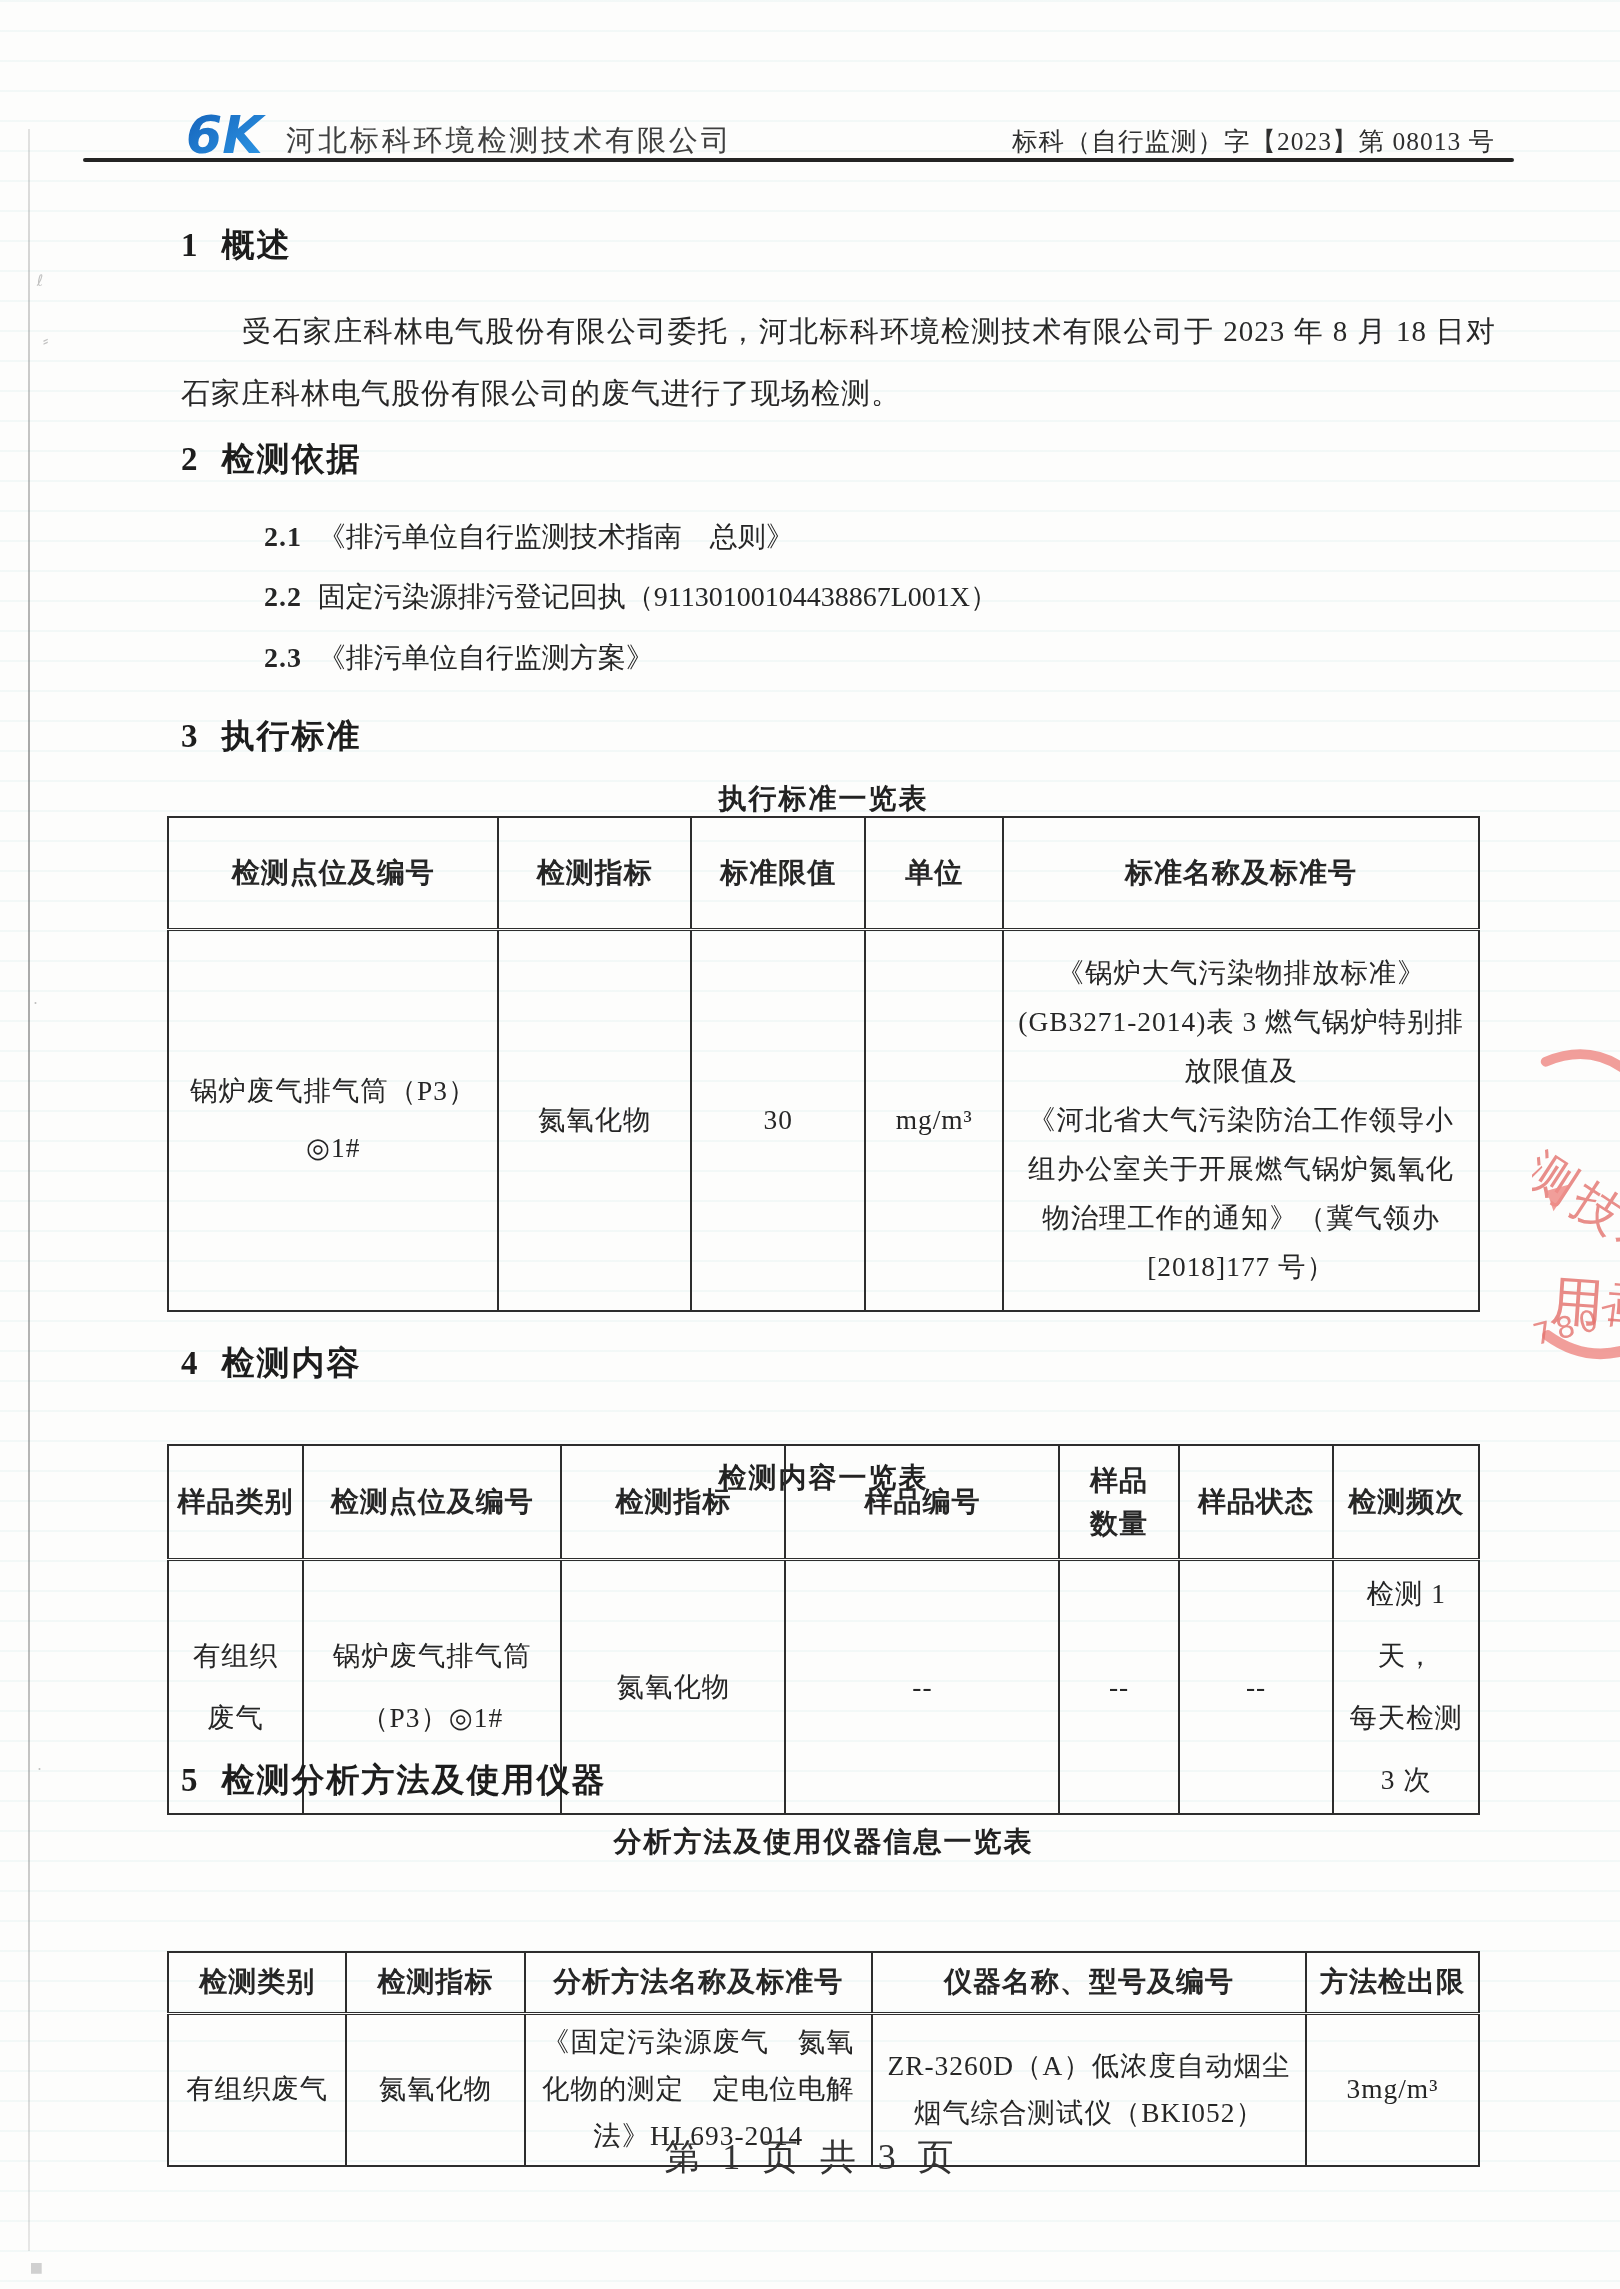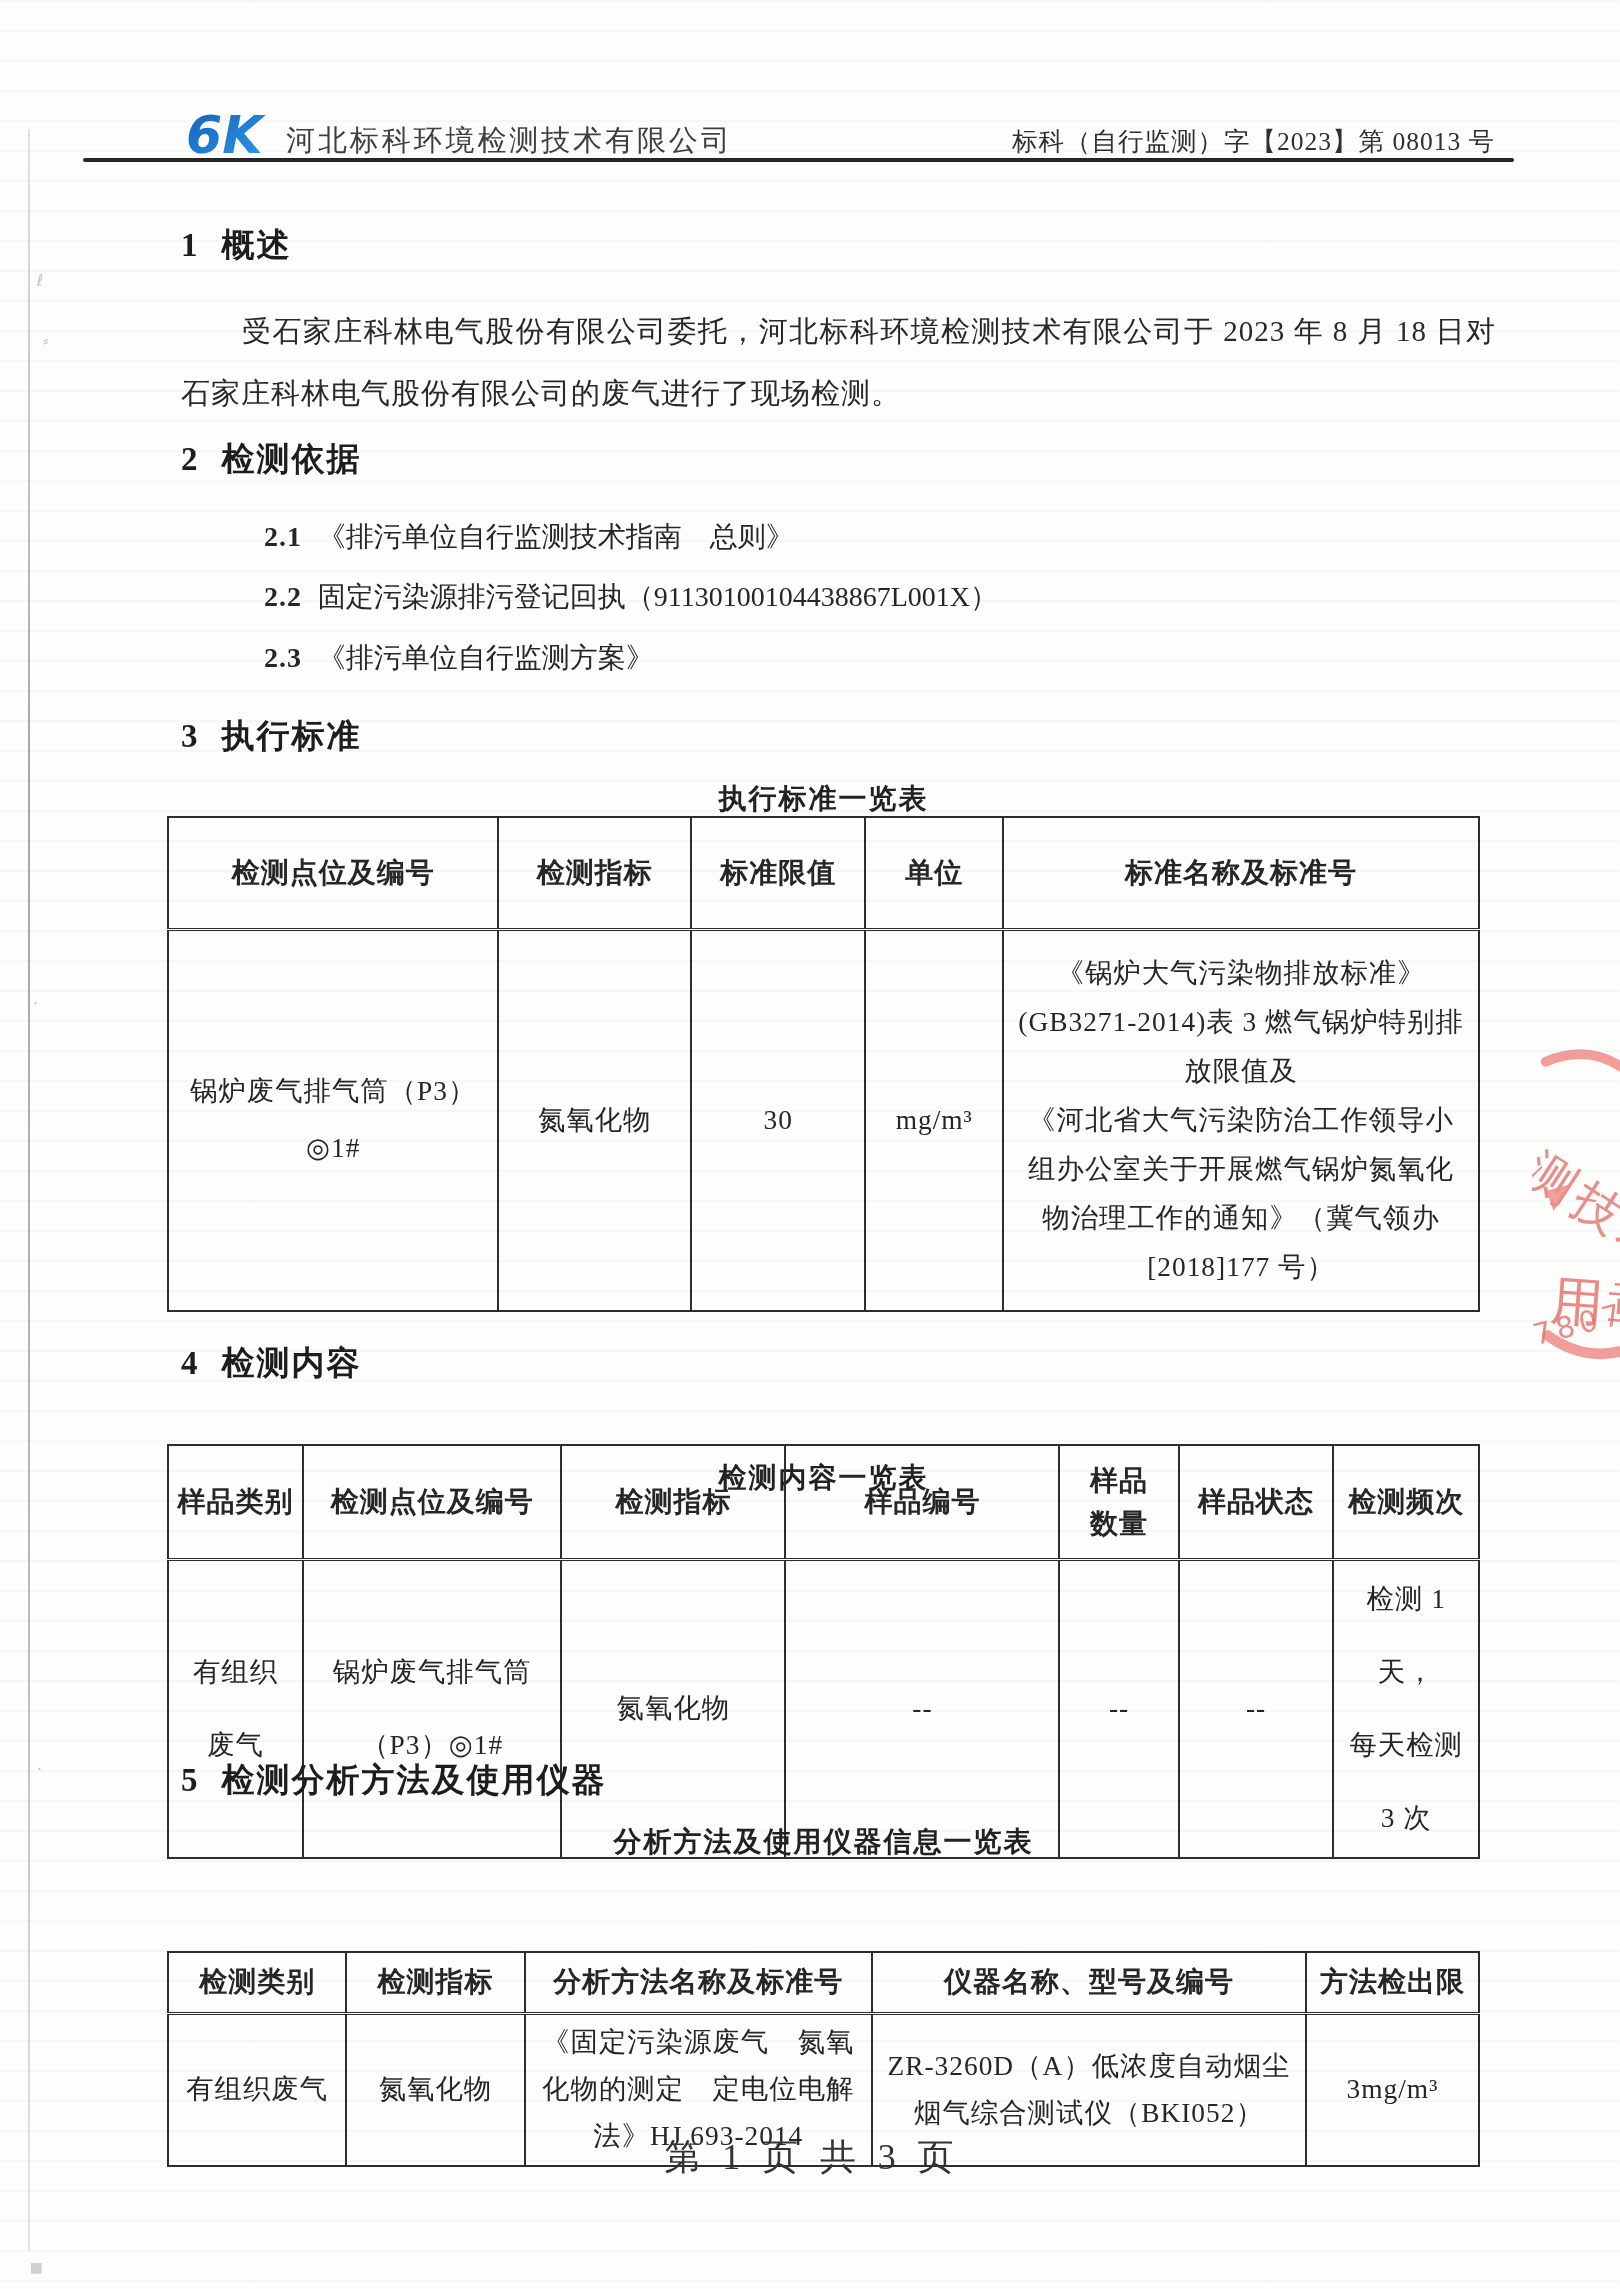--- a/index.html
+++ b/index.html
@@ -59,21 +59,21 @@
   table.t th,table.t td{
     border:2px solid #2d2d2d;
     text-align:center;vertical-align:middle;
     font-size:27.4px;color:#262626;
     white-space:pre-line;padding:2px 5.9px;
     letter-spacing:1px;
   }
   table.t th{font-weight:700;font-size:28px;border-bottom:3.9px double #2d2d2d;}
   #t-standards td{line-height:49px;}
   #t-standards td.pt-cell{line-height:57px;}
-  #t-content td{line-height:73px;}
+  #t-content td{line-height:62px;}
   #t-methods td{line-height:47px;}
   
   .footer{
     position:absolute;left:0;top:2133px;width:100%;text-align:center;
     font-size:36px;color:#333;word-spacing:8.8px;letter-spacing:2px;
   }
   
   .stamp{position:absolute;left:1532px;top:1032px;width:88px;height:343px;overflow:hidden;}
   
   .edge-line{

